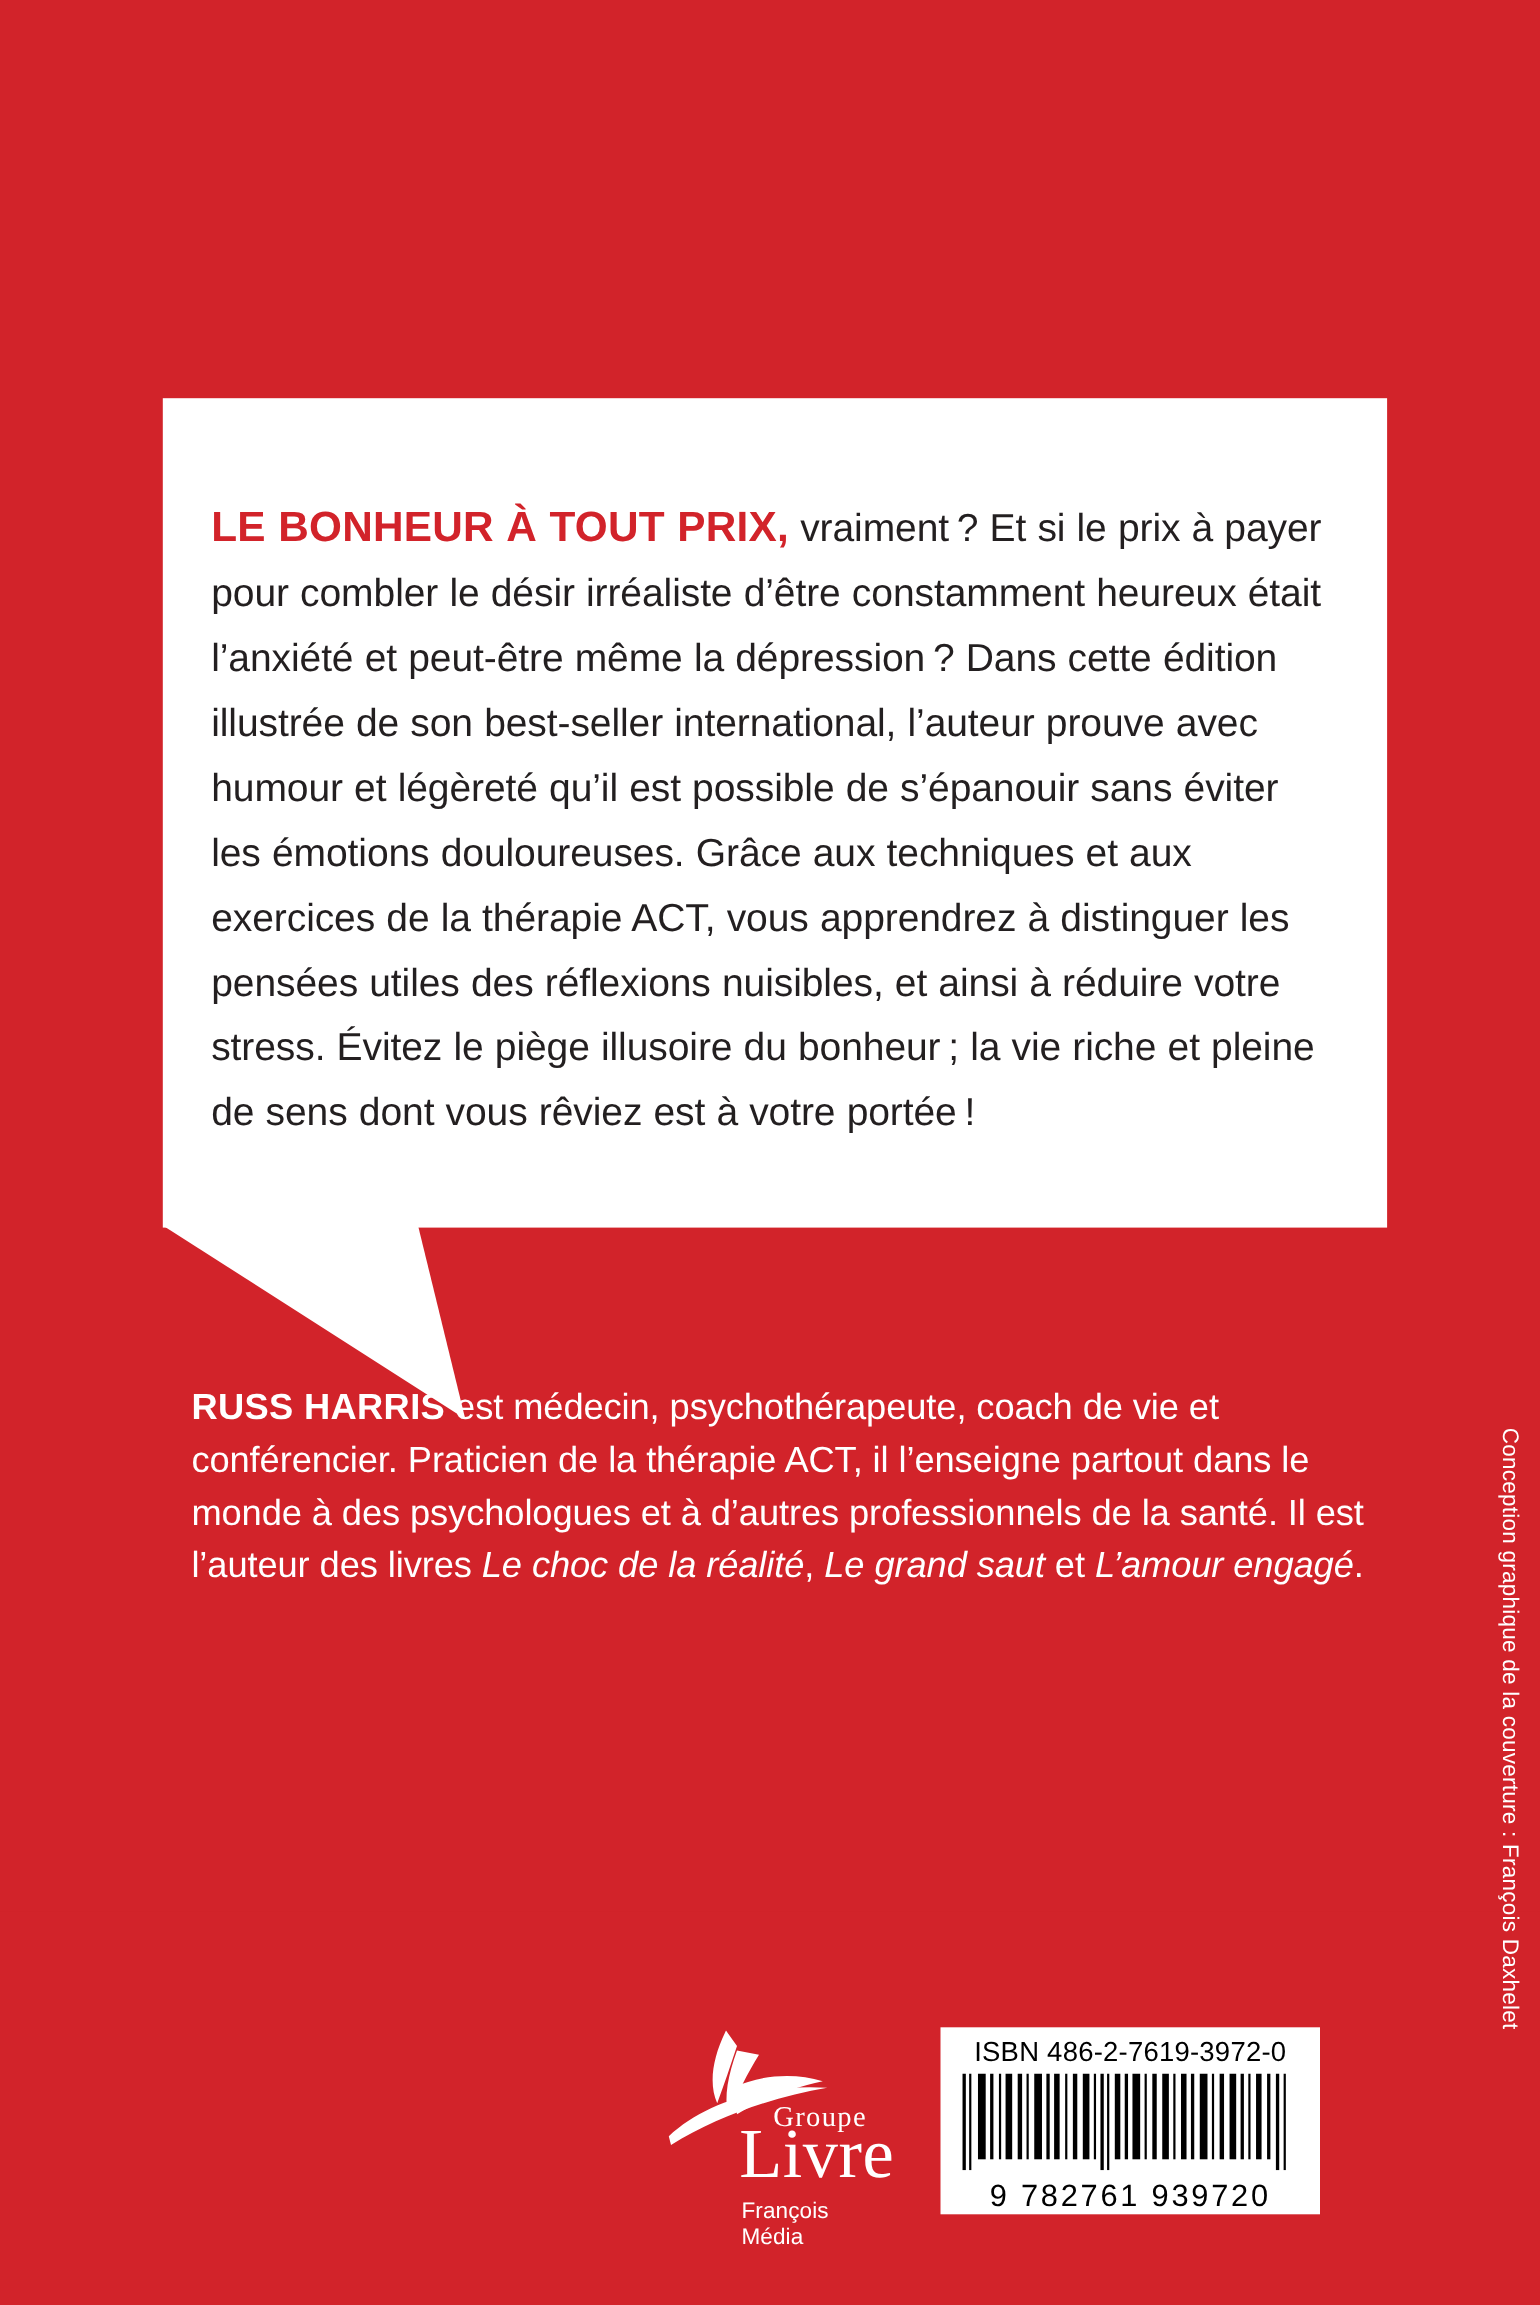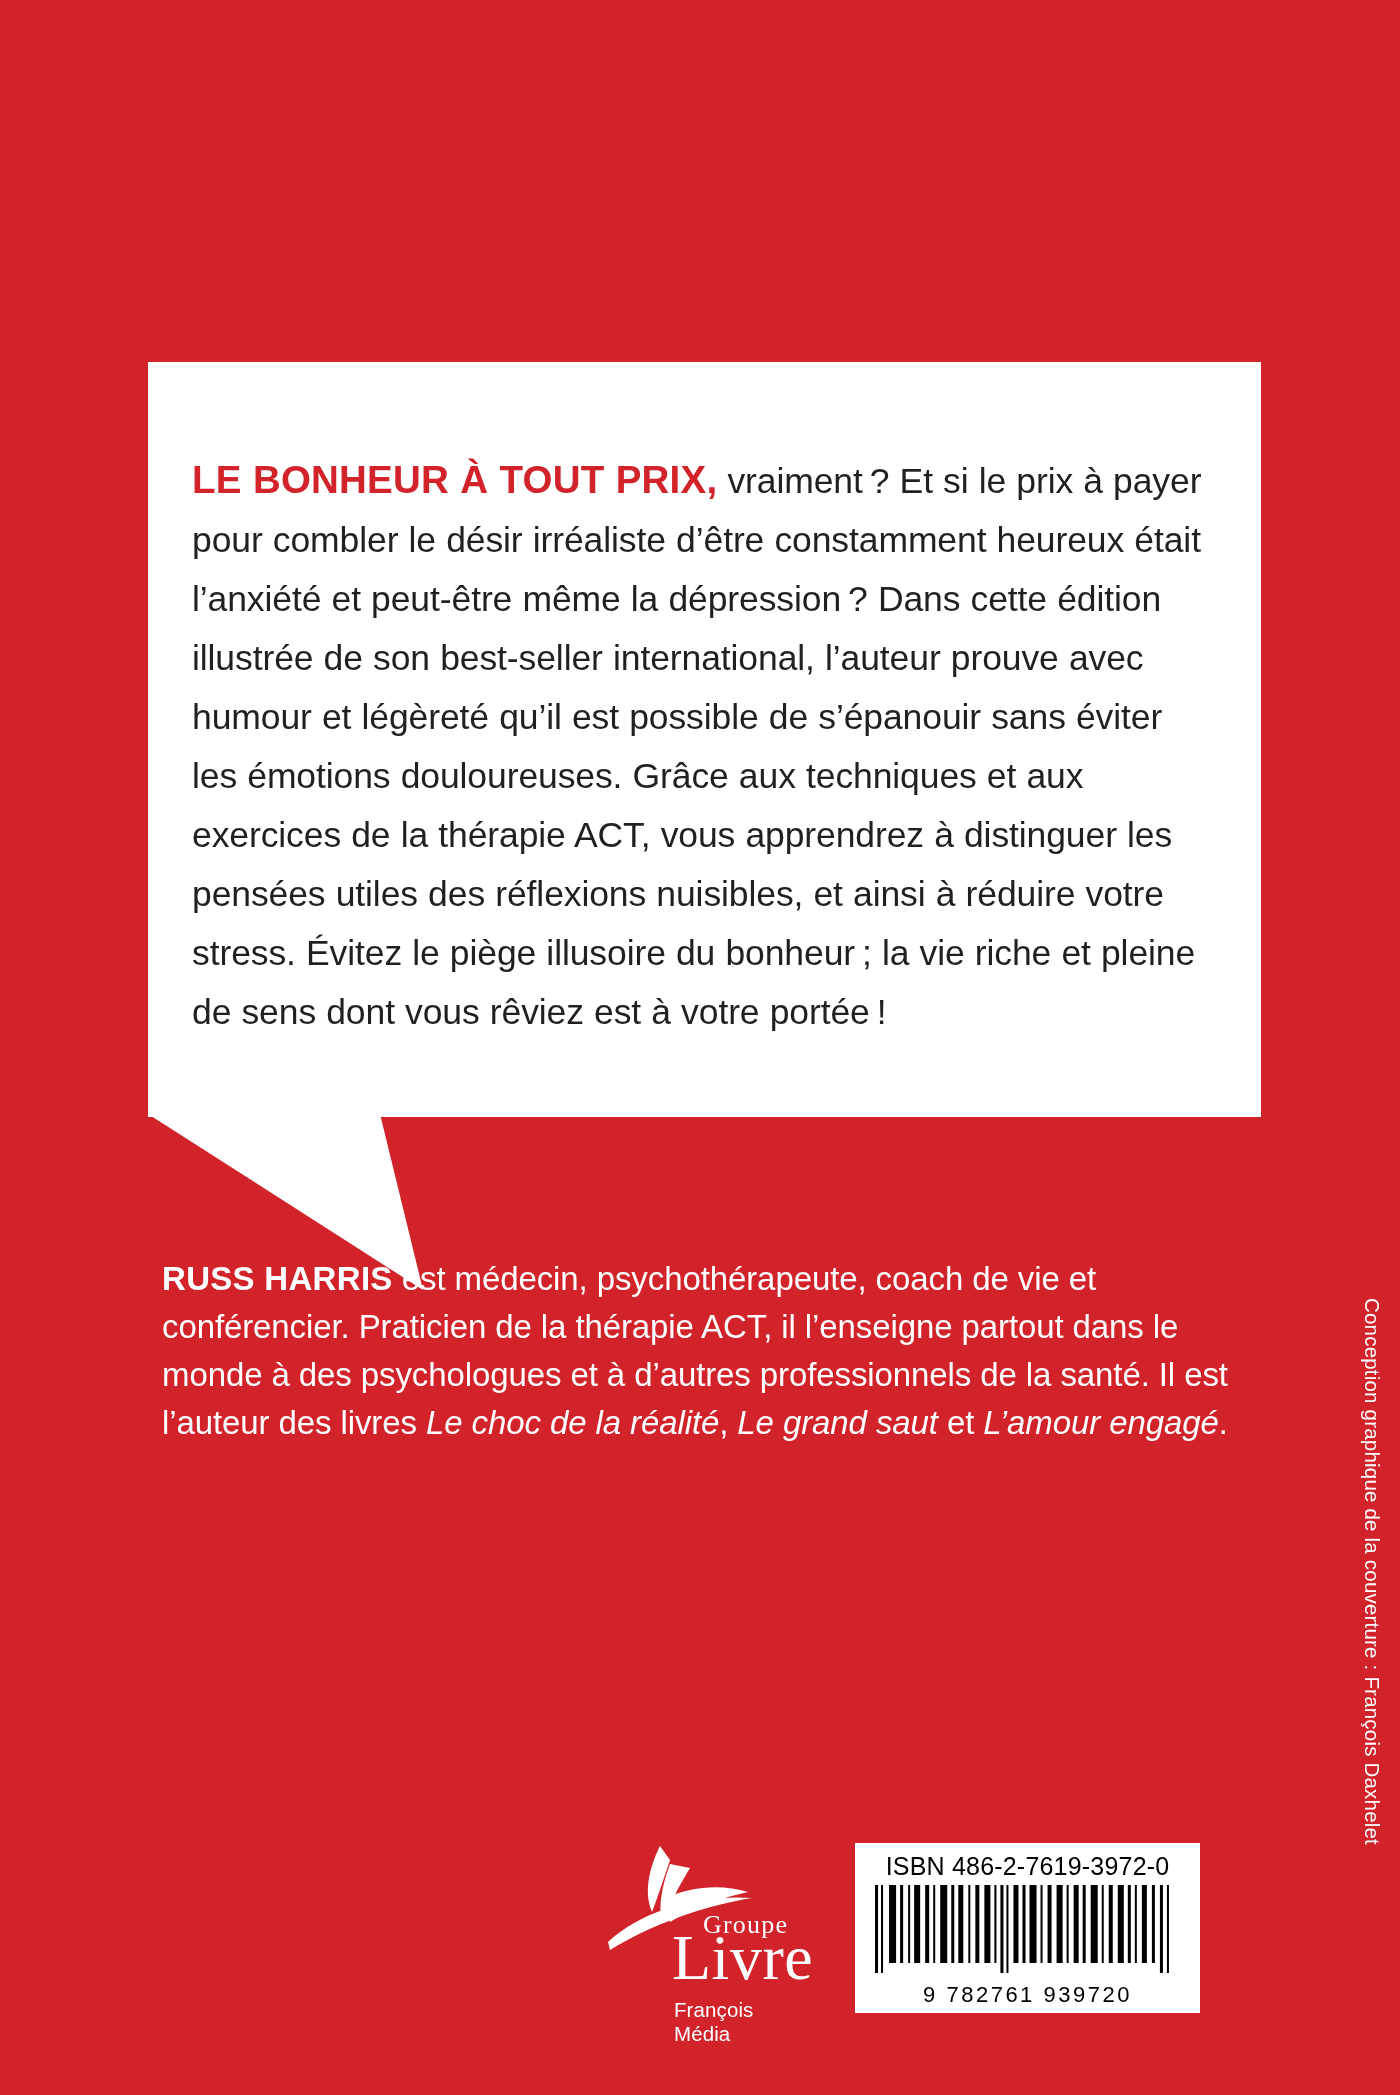--- a/index.html
+++ b/index.html
@@ -57,21 +57,21 @@
     left: 148px;
     top: 1114px;
     width: 330px;
     height: 180px;
     overflow: visible;
   }
 
   
   .author-bio {
     position: absolute;
-    left: 162px;
+    left: 174px;
     top: 1255px;
     width: 1090px;
     font-size: 33px;
     line-height: 48px;
     color: #ffffff;
     letter-spacing: -0.1px;
   }
   .author-name {
     font-weight: bold;
     letter-spacing: 0.3px;
@@ -149,21 +149,21 @@
     letter-spacing: 0.2px;
     line-height: 30px;
   }
   .barcode-bars {
     margin-top: 4px;
     height: 88px;
     width: 100%;
   }
   .barcode-digits {
     font-family: "Liberation Sans", sans-serif;
-    font-size: 22px;
+    font-size: 28px;
     color: #000000;
     letter-spacing: 2.5px;
     text-align: center;
     line-height: 34px;
     margin-top: 1px;
   }
 </style>
 </head>
 <body>
 

